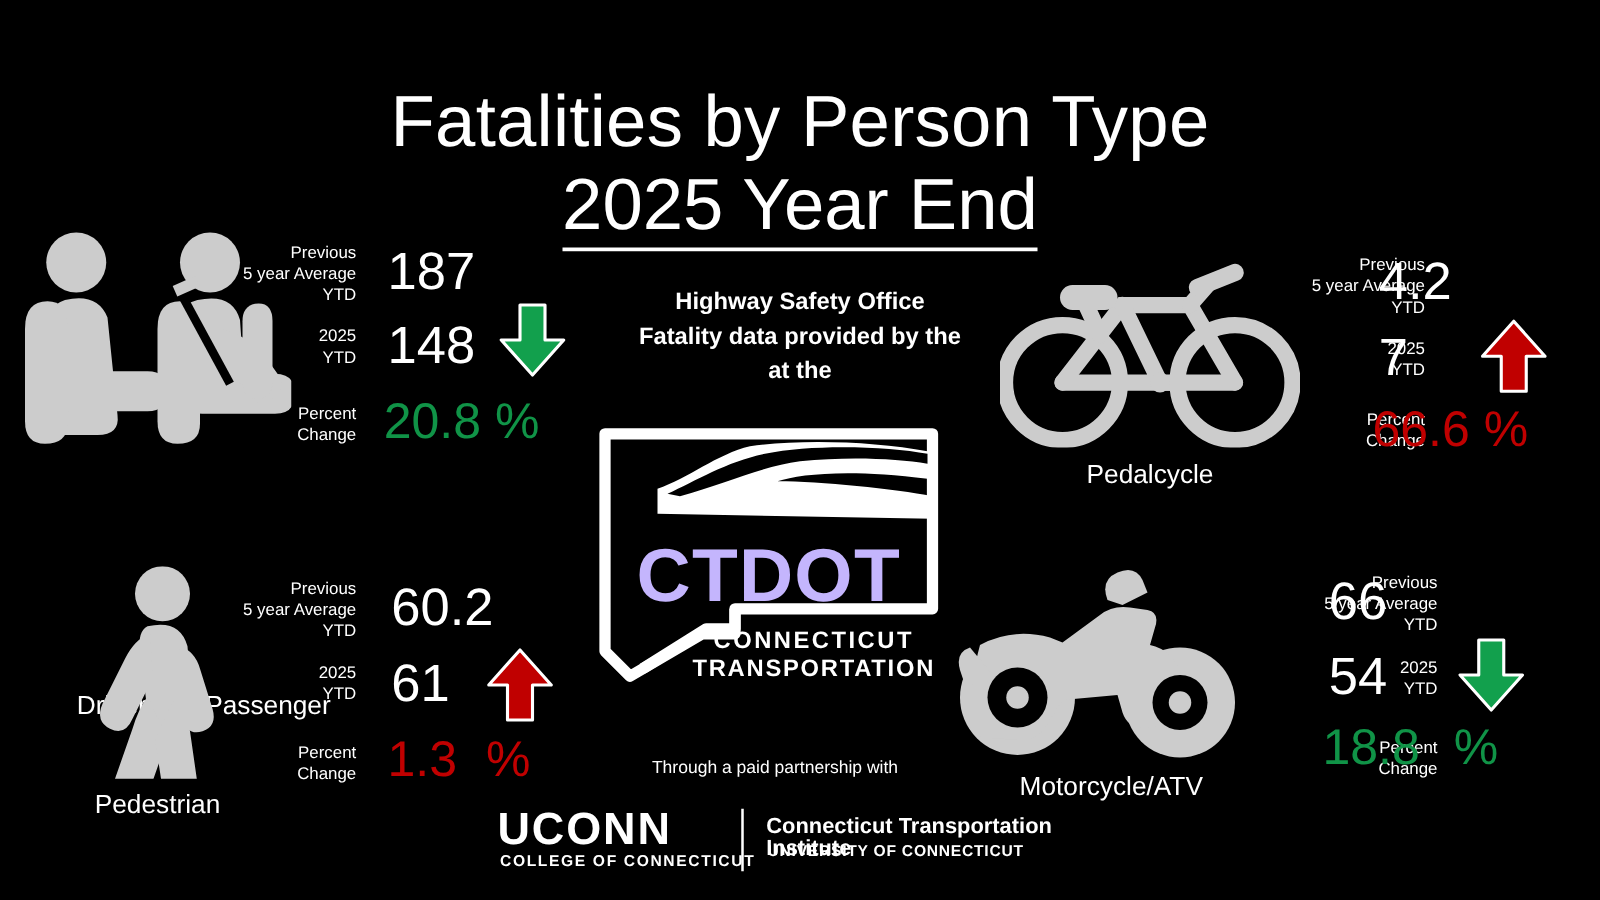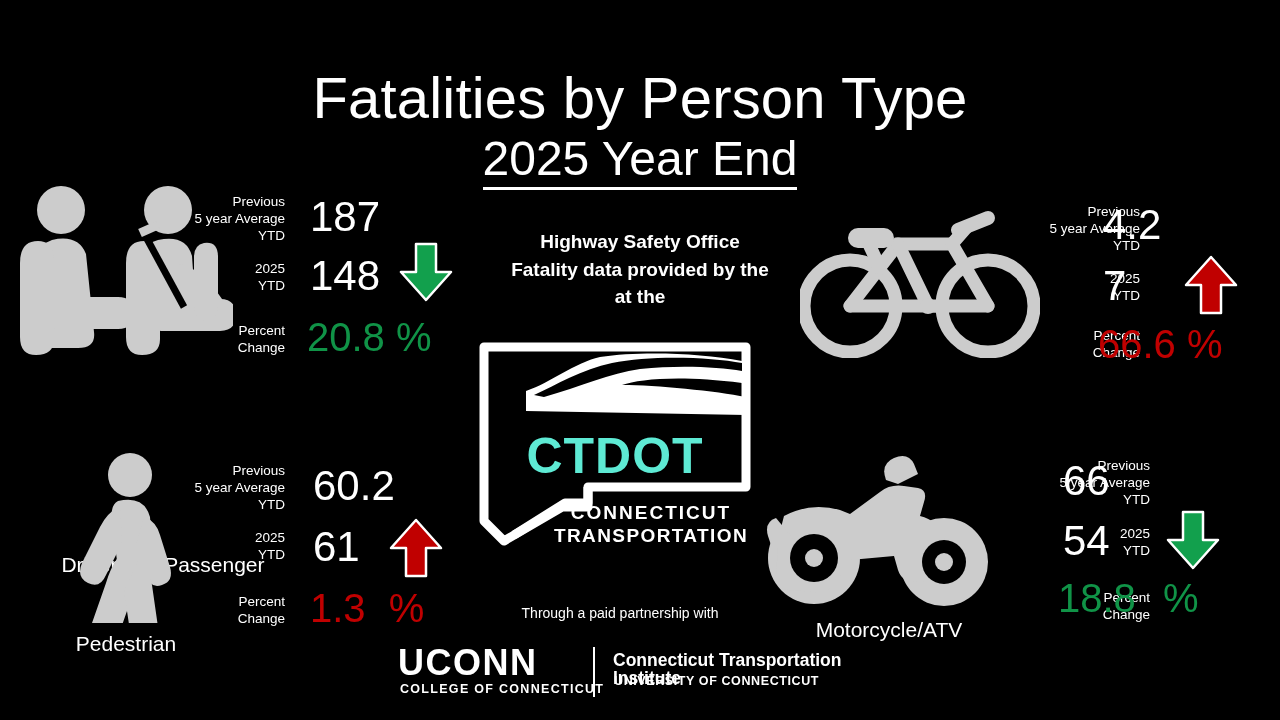--- a/index.html
+++ b/index.html
@@ -19,21 +19,21 @@
   
   .title-main {
     position: absolute; left: 0; top: 68px; width: 1280px;
     text-align: center;
     font-size: 58px; font-weight: 400; line-height: 1.05;
     color: #ffffff; letter-spacing: 0.2px;
   }
   .title-sub {
     position: absolute; left: 0; top: 134px; width: 1280px;
     text-align: center;
-    font-size: 48px; font-weight: 400; line-height: 1.05;
+    font-size: 58px; font-weight: 400; line-height: 1.05;
     color: #ffffff;
   }
   .title-sub span {
     border-bottom: 3px solid #ffffff;
     padding-bottom: 2px;
   }
 
   
   .center-note {
     position: absolute; left: 440px; top: 228px; width: 400px;
@@ -108,22 +108,22 @@
     position: absolute; left: 216px; top: 30px;
     font-size: 12.5px; font-weight: bold; letter-spacing: 0.6px;
     color: #ffffff; line-height: 1;
   }
 
   
   .ctdot-wrap { position: absolute; left: 470px; top: 335px; width: 290px; height: 225px; }
   .ctdot-text {
     position: absolute; left: 0; top: 96px; width: 290px;
     text-align: center;
-    font-size: 50px; font-weight: bold; letter-spacing: 1px;
-    color: #5eead4; line-height: 1;
+    font-size: 60px; font-weight: bold; letter-spacing: 1px;
+    color: #c4b5fd; line-height: 1;
   }
   .ctdot-sub1 {
     position: absolute; left: 72px; top: 168px; width: 218px;
     text-align: center;
     font-size: 19px; font-weight: bold; letter-spacing: 2px;
     color: #ffffff; line-height: 1;
   }
   .ctdot-sub2 {
     position: absolute; left: 72px; top: 191px; width: 218px;
     text-align: center;
@@ -236,20 +236,21 @@
           <path d="M 152 36 L 166 20"></path>
         </g>
 
         <rect x="48" y="20" width="46" height="20" rx="10" fill="#CCCCCC"></rect>
 
         <path d="M 158 22 L 188 10" stroke="#CCCCCC" stroke-width="14" stroke-linecap="round" fill="none"></path>
 
         <circle cx="128" cy="98" r="8" fill="#CCCCCC"></circle>
       </svg>
     </div>
+    <div class="cat-label" style="left:25px; top:178px; width:210px;">Pedalcycle</div>
 
     <div class="rowlabel" style="left:145px; top:14px; width:205px;">
       <div>Previous</div>
       <div>5 year Average</div>
       <div>YTD</div>
     </div>
     <div class="bignum" style="left:313px; top:14px;">4.2</div>
 
     <div class="rowlabel" style="left:145px; top:81px; width:205px;">
       <div>2025</div>

